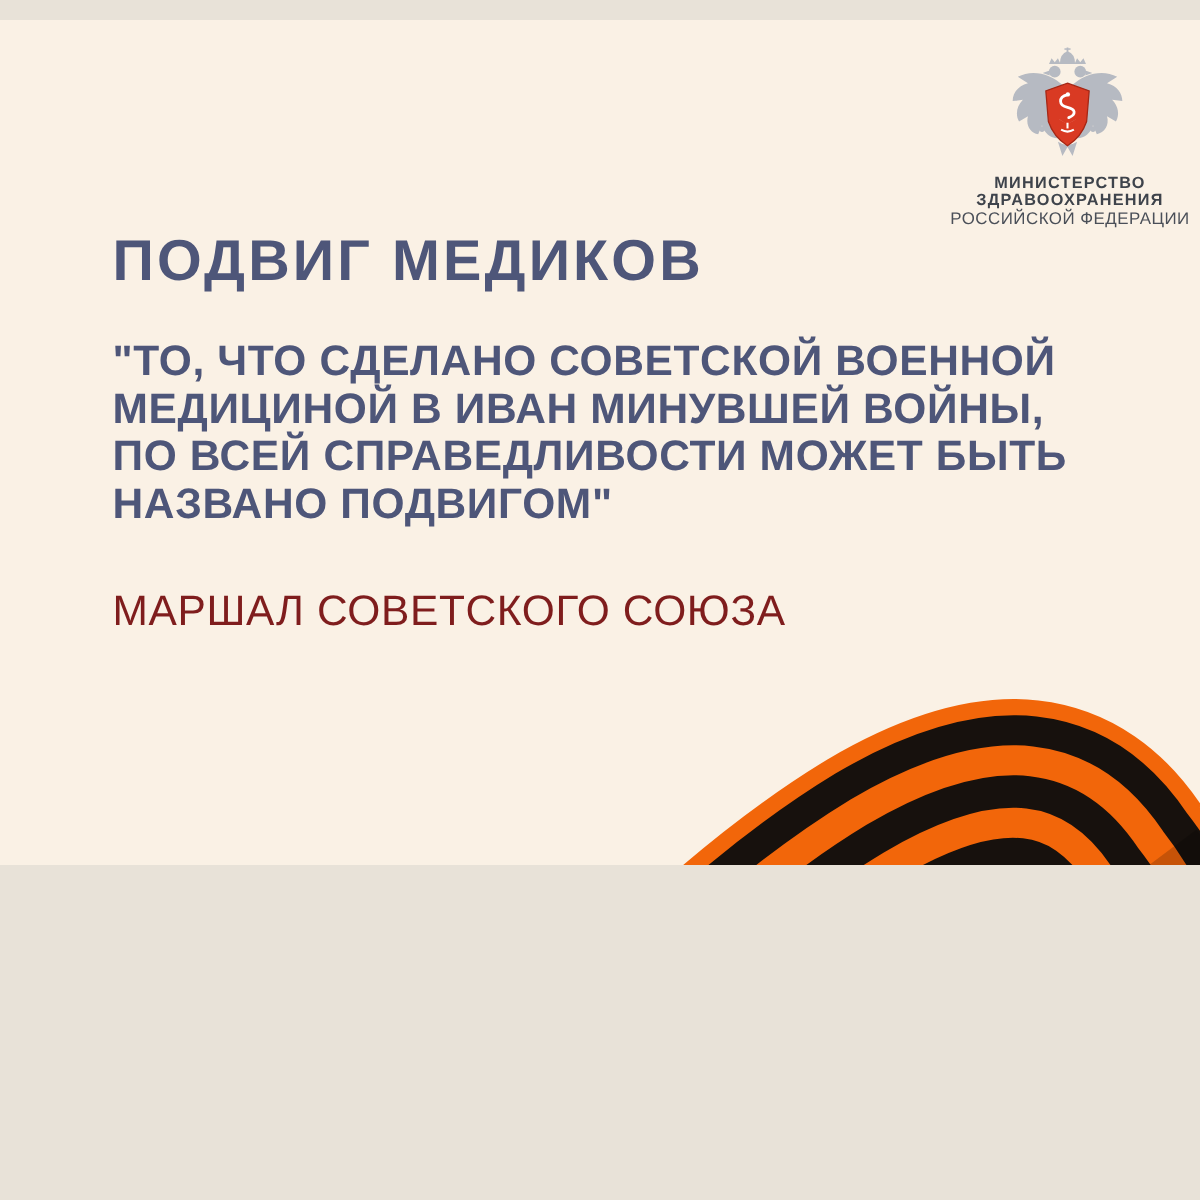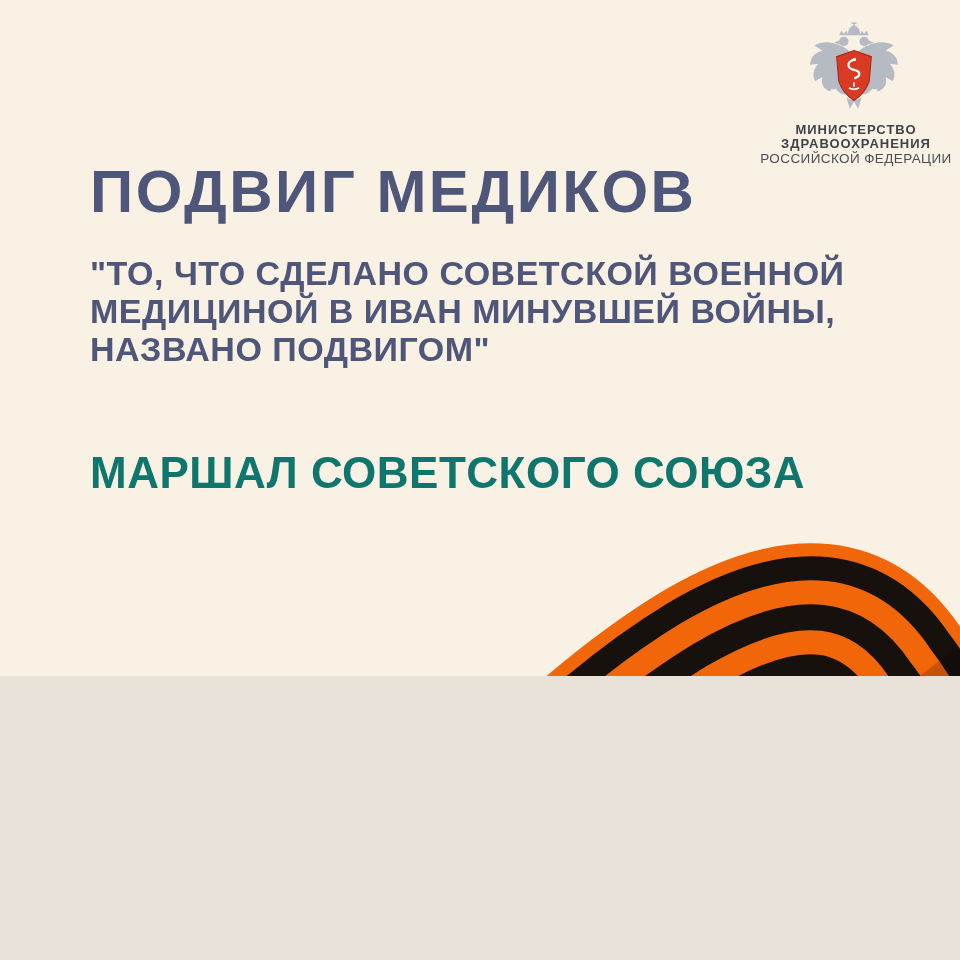--- a/index.html
+++ b/index.html
@@ -1,46 +1,47 @@
 <!DOCTYPE html>
 <html><head>
 <meta charset="utf-8">
 <style>
   html,body{margin:0;padding:0;background:#e8e2d8;}
   .canvas{
     position:relative;width:960px;height:676px;overflow:hidden;
     background:#faf1e5;
     font-family:"Liberation Sans", sans-serif;
+    margin-top:16px;
   }
   .ribbon-svg{position:absolute;left:0;top:0;width:960px;height:960px;}
   .emblem-svg{position:absolute;left:800px;top:22px;width:108px;height:102px;}
   .ministry{
     position:absolute;left:735px;top:123px;width:242px;
     text-align:center;color:#3e434b;
   }
   .ministry .l1,.ministry .l2{
     font-size:13px;font-weight:700;letter-spacing:1px;line-height:14px;
   }
   .ministry .l3{
     font-size:13.5px;font-weight:400;letter-spacing:.4px;line-height:15px;color:#4a4f58;
   }
   .title{
     position:absolute;left:90px;top:160px;margin:0;
-    font-size:60px;font-weight:700;letter-spacing:2.5px;
+    font-size:46px;font-weight:700;letter-spacing:2.5px;
     color:#4e5679;line-height:64px;white-space:nowrap;
   }
   .quote{
     position:absolute;left:90px;top:254px;
     font-size:34px;font-weight:700;letter-spacing:.5px;
     color:#4e5679;line-height:38px;white-space:nowrap;
   }
   .attribution{
     position:absolute;left:90px;top:454px;
-    font-size:44px;font-weight:700;letter-spacing:.5px;
-    color:#0f766e;line-height:38px;white-space:nowrap;
+    font-size:34px;font-weight:400;letter-spacing:.5px;
+    color:#7f1d1d;line-height:38px;white-space:nowrap;
   }
 </style>
 </head>
 <body>
 
 <div class="canvas">
 
   <svg class="ribbon-svg" viewBox="0 0 960 960" aria-hidden="true">
     <defs>
       <path id="rb-return" d="M 220,796 C 180,880 110,930 10,958 C -40,972 -80,980 -120,985"></path>
@@ -113,20 +114,21 @@
     <div class="l1">МИНИСТЕРСТВО</div>
     <div class="l2">ЗДРАВООХРАНЕНИЯ</div>
     <div class="l3">РОССИЙСКОЙ ФЕДЕРАЦИИ</div>
   </div>
 
   <h1 class="title">ПОДВИГ МЕДИКОВ</h1>
 
   <div class="quote">
     <div>"ТО, ЧТО СДЕЛАНО СОВЕТСКОЙ ВОЕННОЙ</div>
     <div>МЕДИЦИНОЙ В ИВАН МИНУВШЕЙ ВОЙНЫ,</div>
+    <div>ПО ВСЕЙ СПРАВЕДЛИВОСТИ МОЖЕТ БЫТЬ</div>
     <div>НАЗВАНО ПОДВИГОМ"</div>
   </div>
 
   <div class="attribution">
     <div>МАРШАЛ СОВЕТСКОГО СОЮЗА</div>
   </div>
 
 </div>
 
 </body></html>

